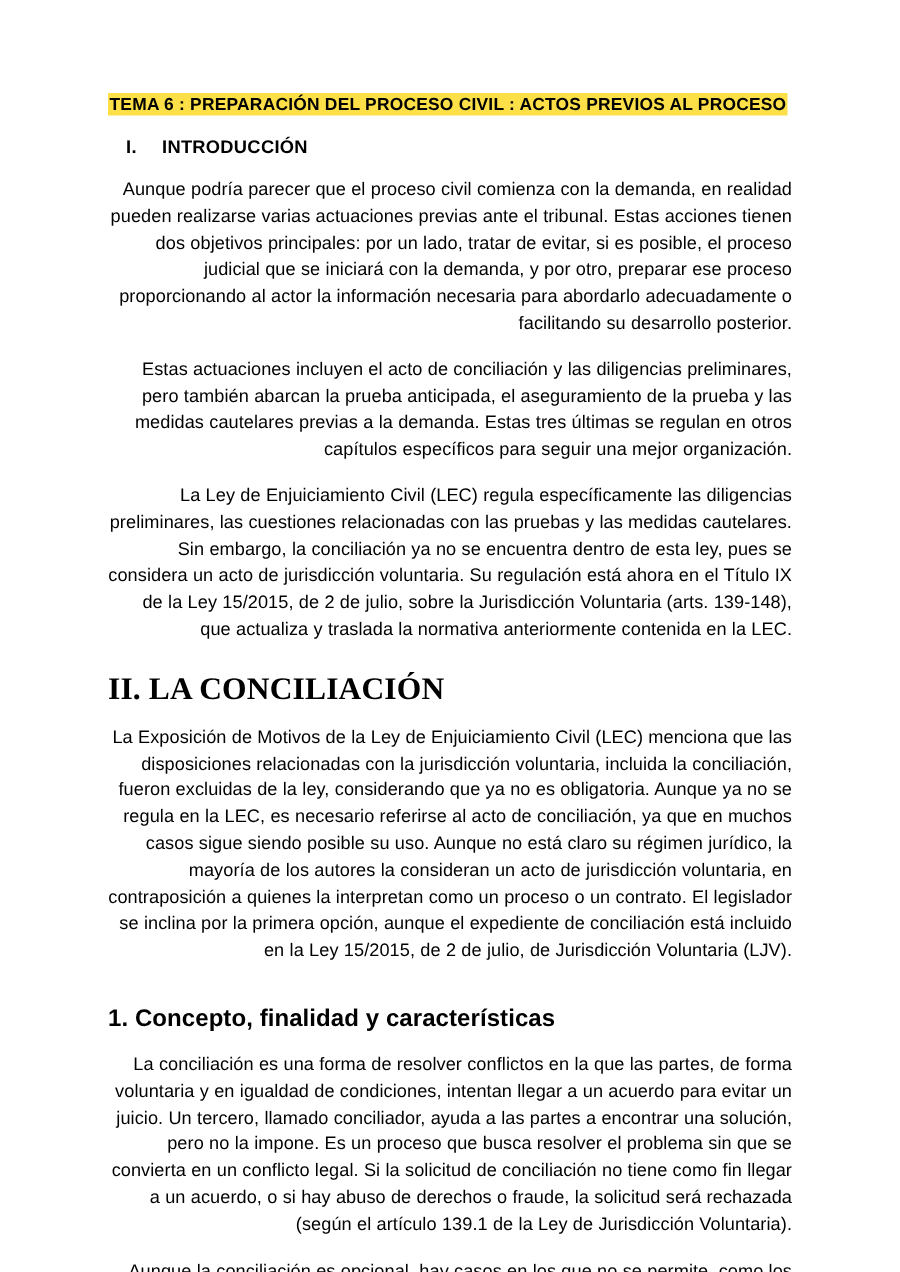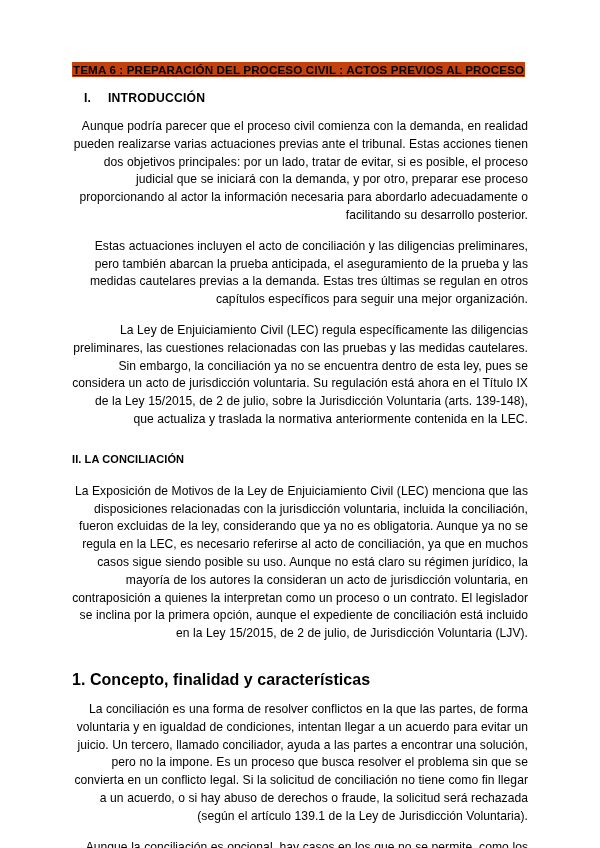--- a/index.html
+++ b/index.html
@@ -27,24 +27,23 @@
 
   .doc-title {
     font-size: 11.6px;
     font-weight: bold;
     letter-spacing: 0.15px;
     line-height: 16px;
     margin: 0 0 10px 0;
     white-space: nowrap;
   }
   .doc-title .hl {
-    background-color: #c2410c;
+    background-color: #fde047;
     padding: 1px 1px 1px 1px;
     box-decoration-break: clone;
-    text-decoration: underline;
     -webkit-box-decoration-break: clone;
   }
 
   .numbered-heading {
     display: flex;
     margin: 13px 0 13px 0;
     font-size: 12.2px;
     font-weight: bold;
     letter-spacing: 0.2px;
   }
@@ -61,25 +60,26 @@
   p.body-text {
     margin: 0 0 13px 0;
     font-size: 12.1px;
     line-height: 17.8px;
     text-align: right;
     letter-spacing: 0.05px;
     word-spacing: 0.1px;
   }
 
   h2.section-heading {
-    font-size: 11px;
+    font-size: 21px;
     font-weight: bold;
     line-height: 21px;
     margin: 20px 0 13px 0;
     letter-spacing: 0.1px;
+    font-family: Liberation Serif, serif;
   }
 
   h3.sub-heading {
     font-size: 16px;
     font-weight: bold;
     line-height: 17px;
     margin: 28px 0 13px 0;
     letter-spacing: 0.05px;
   }
 </style>

